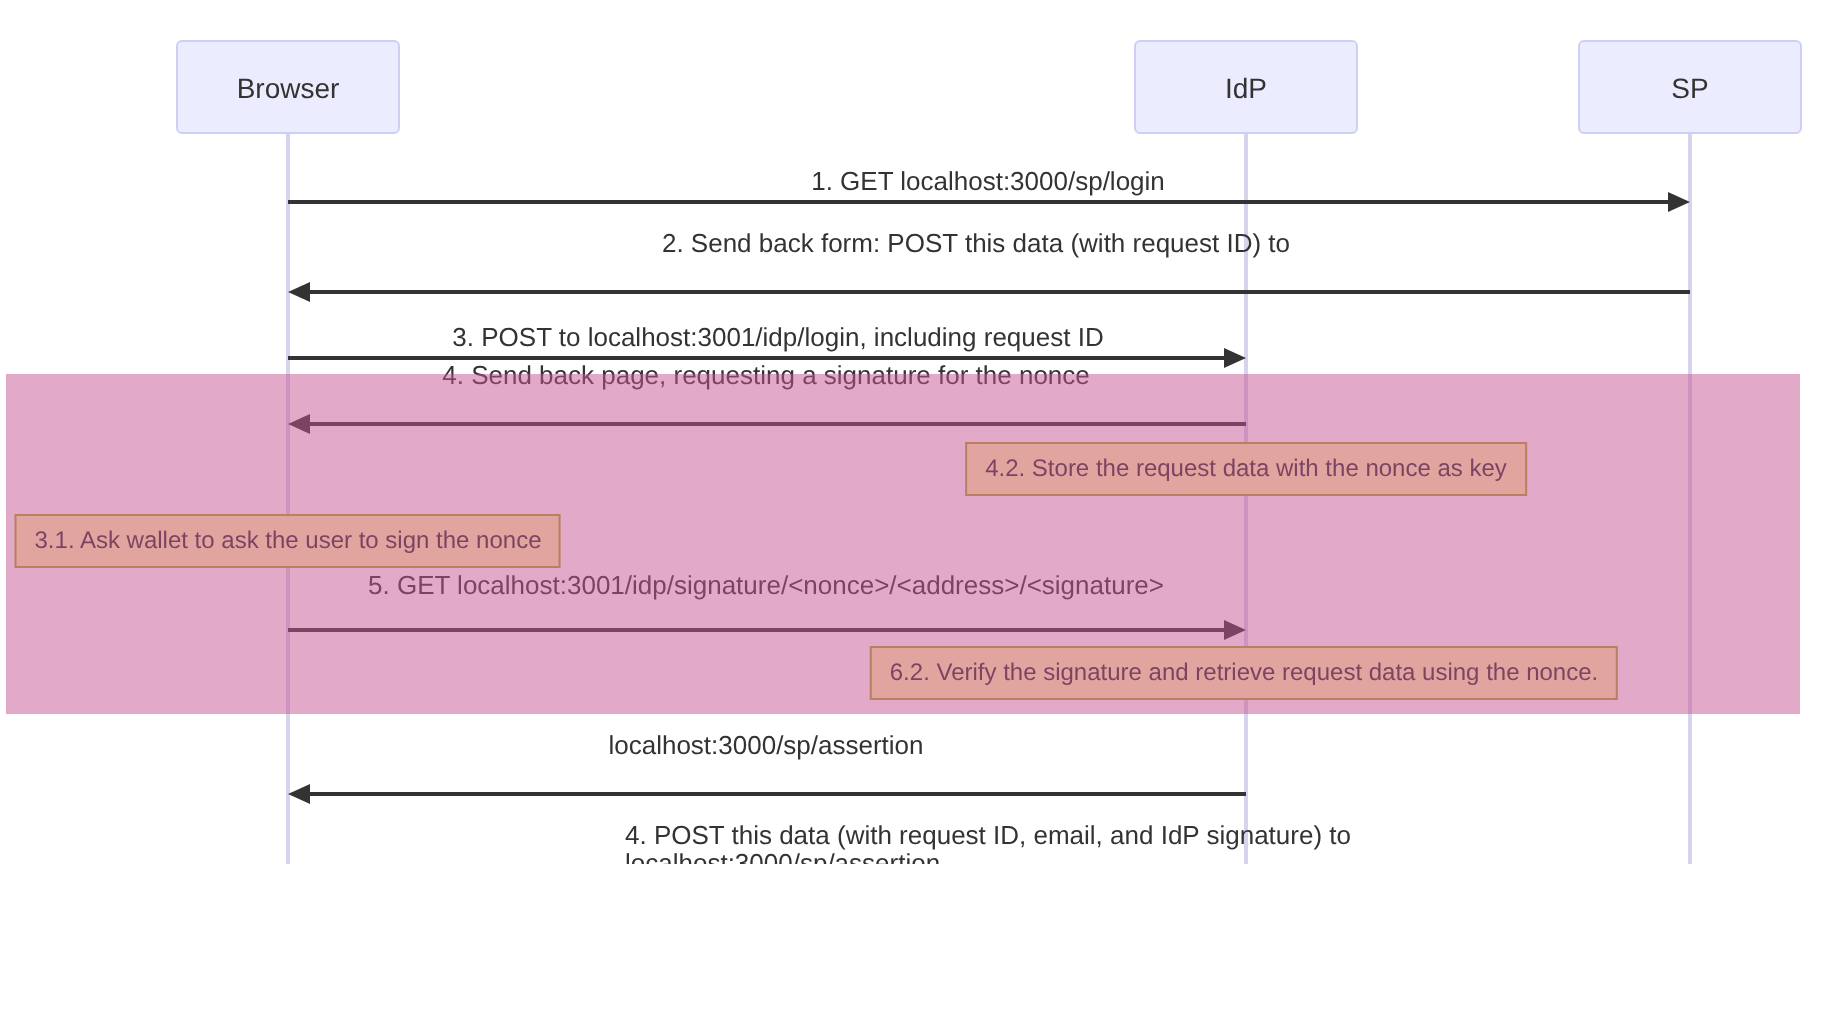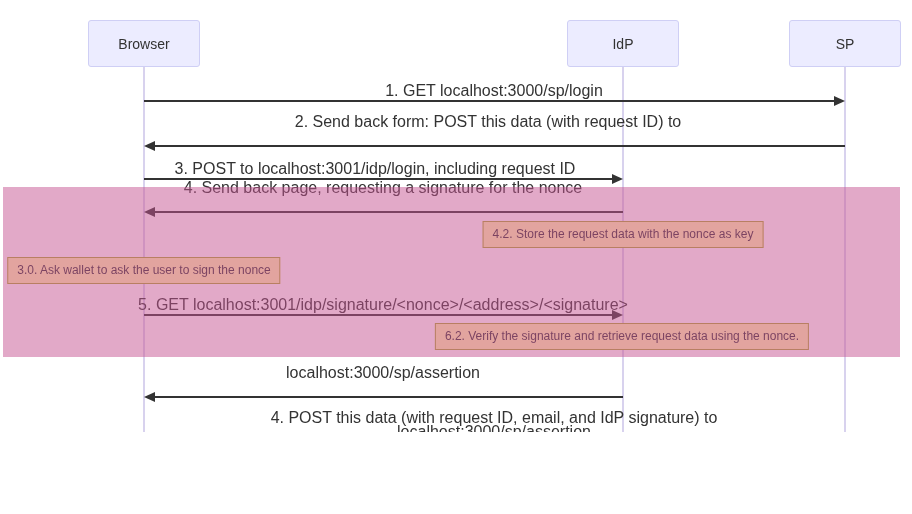--- a/index.html
+++ b/index.html
@@ -29,22 +29,21 @@
   .lifeline {
     position: absolute;
     top: 67px;
     height: 390px;
     width: 2px;
     background: #D8D2EE;
   }
   .msg-label {
     position: absolute;
     transform: translateX(-50%);
-    text-align: center;
-    font-size: 16px;
+    font-size: 13px;
     line-height: 14px;
     white-space: nowrap;
     color: #333333;
   }
   .arrow-line {
     position: absolute;
     height: 2px;
     background: #333333;
   }
   .head-right {
@@ -113,45 +112,45 @@
 
   <div>
     <div class="msg-label" style="left:488px;top:115px">
       <div>2. Send back form: POST this data (with request ID) to</div>
     </div>
     <div class="arrow-line" style="left:154px;top:145px;width:691px"></div>
     <div class="head-left" style="left:144px;top:141px"></div>
   </div>
 
   <div>
-    <div class="msg-label" style="left:375px;top:162px">
+    <div class="msg-label" style="left:389px;top:162px">
       <div>3. POST to localhost:3001/idp/login, including request ID</div>
     </div>
     <div class="arrow-line" style="left:144px;top:178px;width:469px"></div>
     <div class="head-right" style="left:612px;top:174px"></div>
   </div>
 
   <div>
     <div class="msg-label" style="left:383px;top:181px">
       <div>4. Send back page, requesting a signature for the nonce</div>
     </div>
     <div class="arrow-line" style="left:154px;top:211px;width:469px"></div>
     <div class="head-left" style="left:144px;top:207px"></div>
   </div>
 
   <div class="note" style="left:623px;top:221px">
     <span>4.2. Store the request data with the nonce as key</span>
   </div>
 
   <div class="note" style="left:144px;top:257px">
-    <span>3.0. Ask wallet to ask the user to sign the nonce</span>
+    <span>3.1. Ask wallet to ask the user to sign the nonce</span>
   </div>
 
   <div>
-    <div class="msg-label" style="left:383px;top:298px">
+    <div class="msg-label" style="left:383px;top:286px">
       <div>5. GET localhost:3001/idp/signature/&lt;nonce&gt;/&lt;address&gt;/&lt;signature&gt;</div>
     </div>
     <div class="arrow-line" style="left:144px;top:314px;width:469px"></div>
     <div class="head-right" style="left:612px;top:310px"></div>
   </div>
 
   <div class="note" style="left:622px;top:323px">
     <span>6.2. Verify the signature and retrieve request data using the nonce.</span>
   </div>
 

